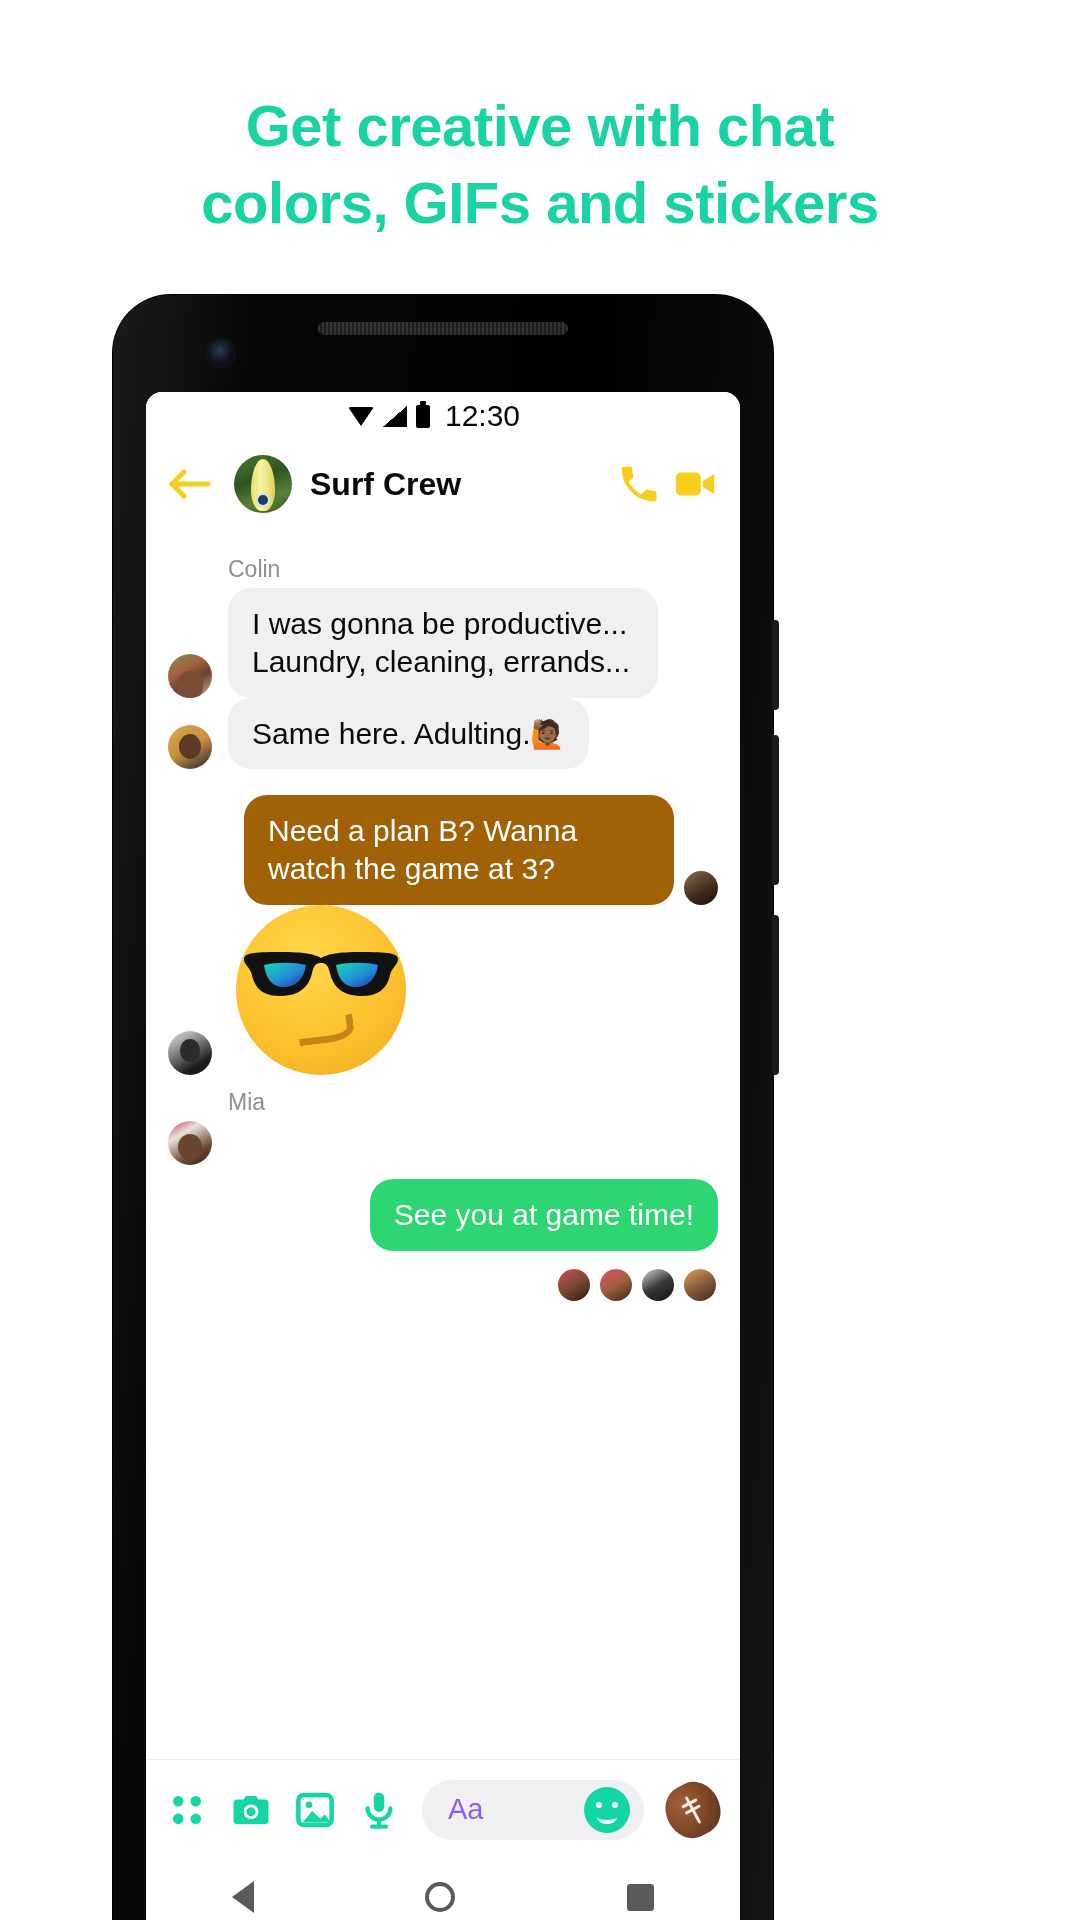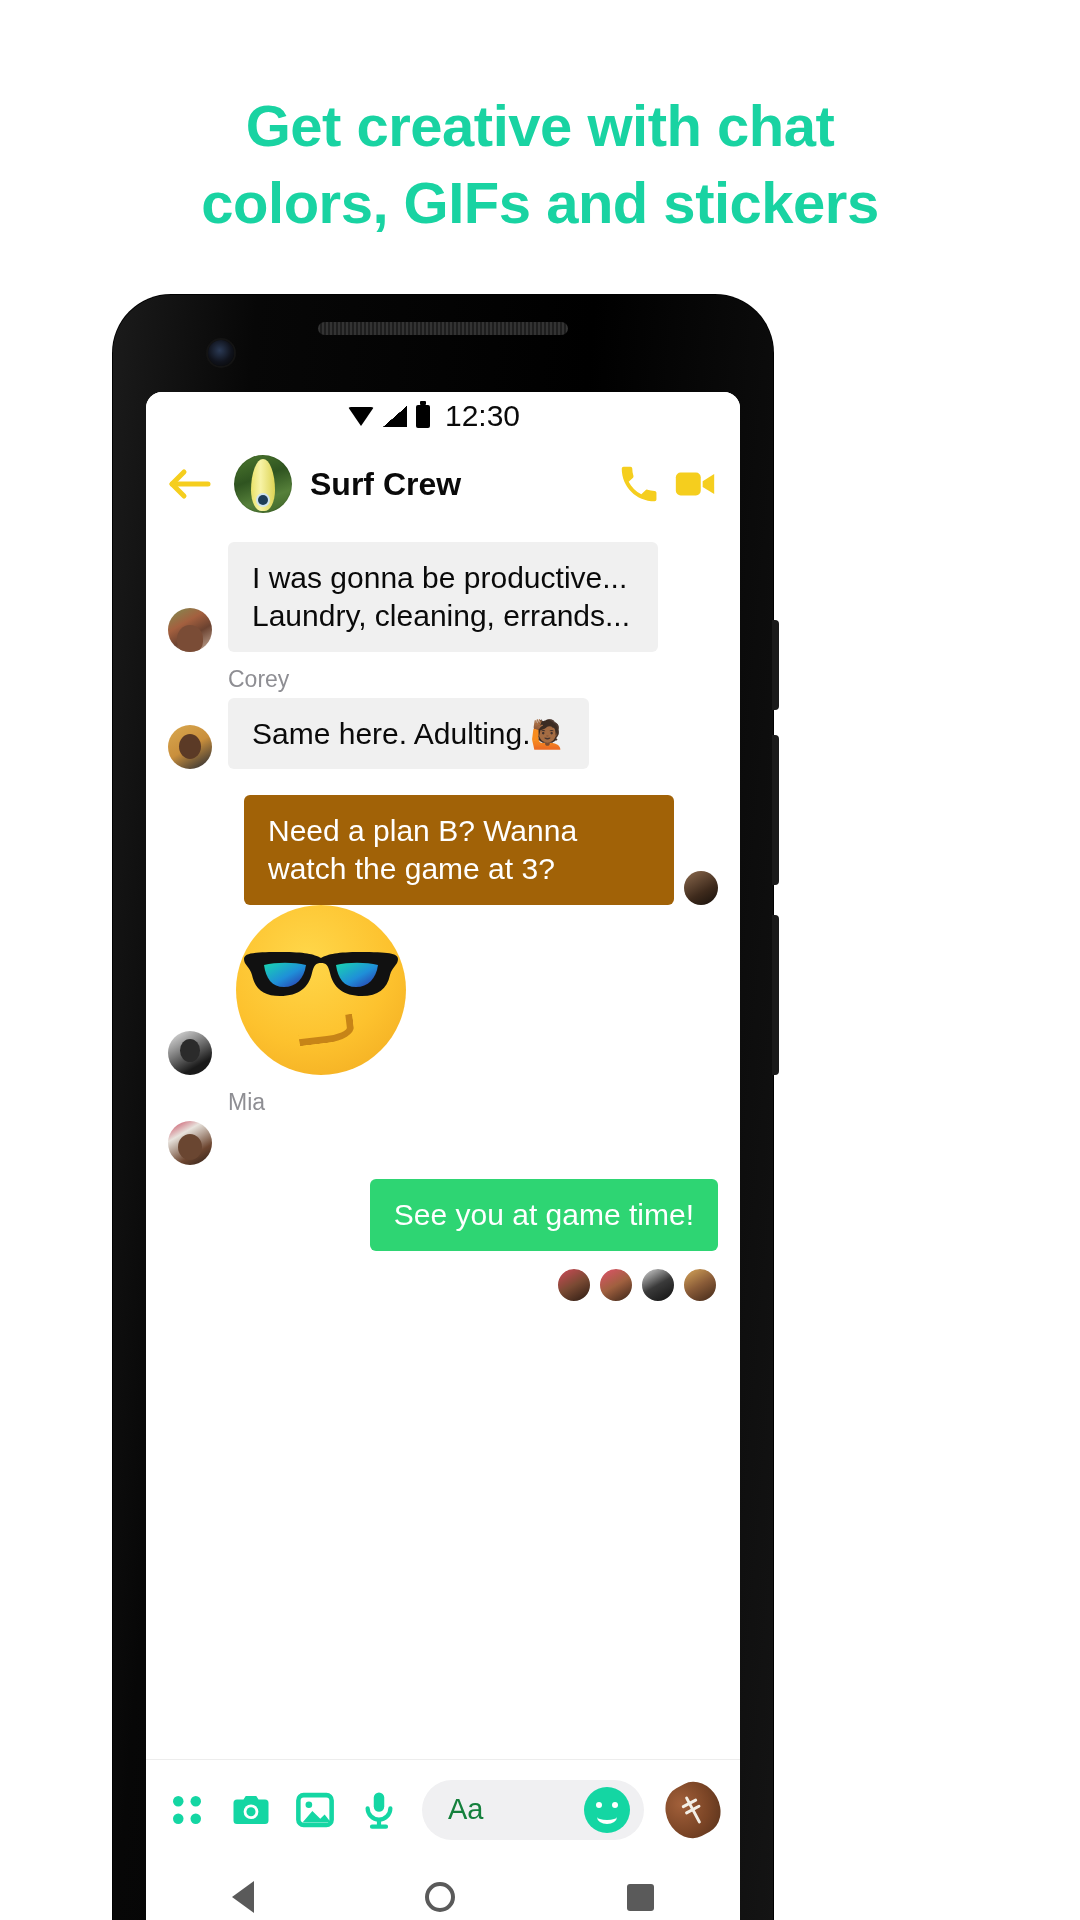--- a/index.html
+++ b/index.html
@@ -134,21 +134,21 @@
   .av.corey{ background:linear-gradient(150deg,#d9a84f 0%,#c98f3c 50%,#1d2433 100%); }
   .av.corey::after{content:"";position:absolute;left:11px;top:9px;width:22px;height:25px;border-radius:50%;background:#5b3a26;}
   .av.jm{ background:linear-gradient(150deg,#e8e8e8 0%,#9a9a9a 30%,#1a1a1a 75%); }
   .av.jm::after{content:"";position:absolute;left:12px;top:8px;width:20px;height:23px;border-radius:50%;background:#2b2b2b;}
   .av.mia{ background:linear-gradient(150deg,#c4364f 0%,#e8e3dd 30%,#6d4630 70%,#2a1d16 100%); }
   .av.mia::after{content:"";position:absolute;left:10px;top:13px;width:24px;height:26px;border-radius:50%;background:#6a4631;}
   .av.me{ width:34px;height:34px;margin:0 0 0 10px;
     background:linear-gradient(150deg,#8d6b4f 0%,#3e2a1c 60%,#16100b 100%); }
 
   .bubble{
-    max-width:430px; padding:17px 24px; border-radius:6px;
+    max-width:430px; padding:17px 24px; border-radius:23px;
     font-size:30px; line-height:1.26; color:#0a0a0a;
   }
   .bubble.in{ background:#f0f0f0; }
   .bubble.out{ color:#fff; }
   .bubble.lime{ background:#a16207; }
   .bubble.green{ background:#2ED573; }
   .emoji-inline{ font-size:28px; }
 
   .sticker{
     width:170px; height:170px; margin-left:8px; position:relative; flex:none;
@@ -180,21 +180,21 @@
   
   .composer{
     height:100px; border-top:1px solid #ededed;
     display:flex; align-items:center; padding:0 20px; gap:22px; background:#fff;
   }
   .cico{ width:42px; height:42px; flex:none; cursor:pointer; }
   .textbox{
     flex:1; height:60px; background:#f0f0f2; border-radius:30px;
     display:flex; align-items:center; padding:0 14px 0 26px; gap:10px;
   }
-  .textbox .ph{ flex:1; font-size:29px; color:#15803d; }
+  .textbox .ph{ flex:1; font-size:29px; color:#8b5cf6; }
   .smiley{ width:46px;height:46px;border-radius:50%;background:#14D6A3;position:relative;flex:none;cursor:pointer;}
   .smiley::before{content:"";position:absolute;left:12px;top:15px;width:6px;height:6px;border-radius:50%;background:#fff;box-shadow:16px 0 0 #fff;}
   .smiley::after{content:"";position:absolute;left:13px;top:23px;width:20px;height:10px;border-bottom:4px solid #fff;border-radius:0 0 50% 50%;}
   .ball{
     width:54px;height:54px;border-radius:50% 50% 50% 50%/60% 60% 60% 60%;flex:none;cursor:pointer;
     background:radial-gradient(ellipse at 35% 30%, #a2603a 0%, #7b4526 55%, #53301a 100%);
     transform:rotate(-28deg); position:relative;
   }
   .ball::after{content:"";position:absolute;left:50%;top:12px;transform:translateX(-50%);width:3px;height:30px;background:#f3efe6;border-radius:2px;}
   .ball::before{content:"";position:absolute;left:50%;top:18px;transform:translateX(-50%);width:17px;height:3px;background:#f3efe6;box-shadow:0 7px 0 #f3efe6;border-radius:2px;}
@@ -255,26 +255,26 @@
         <div class="hdr-ico">
           <svg width="46" height="46" viewBox="0 0 24 24">
             <rect x="2" y="6" width="13" height="12" rx="2.5" fill="#F5CE1E"></rect>
             <path d="M16 10.5 L22 6.8 V17.2 L16 13.5 Z" fill="#F5CE1E"></path>
           </svg>
         </div>
       </div>
 
       <div class="thread">
 
+        <div class="sender">Colin</div>
         <div class="row">
           <div class="av colin"></div>
           <div class="bubble in">I was gonna be productive... Laundry, cleaning, errands...</div>
         </div>
 
-        <div class="sender">Corey</div>
         <div class="row">
           <div class="av corey"></div>
           <div class="bubble in">
             <span>Same here. Adulting.</span><span class="emoji-inline">🙋🏾</span>
           </div>
         </div>
 
         <div class="row out" style="margin-top:26px">
           <div class="bubble out lime">Need a plan B? Wanna watch the game at 3?</div>
           <div class="av me"></div>

